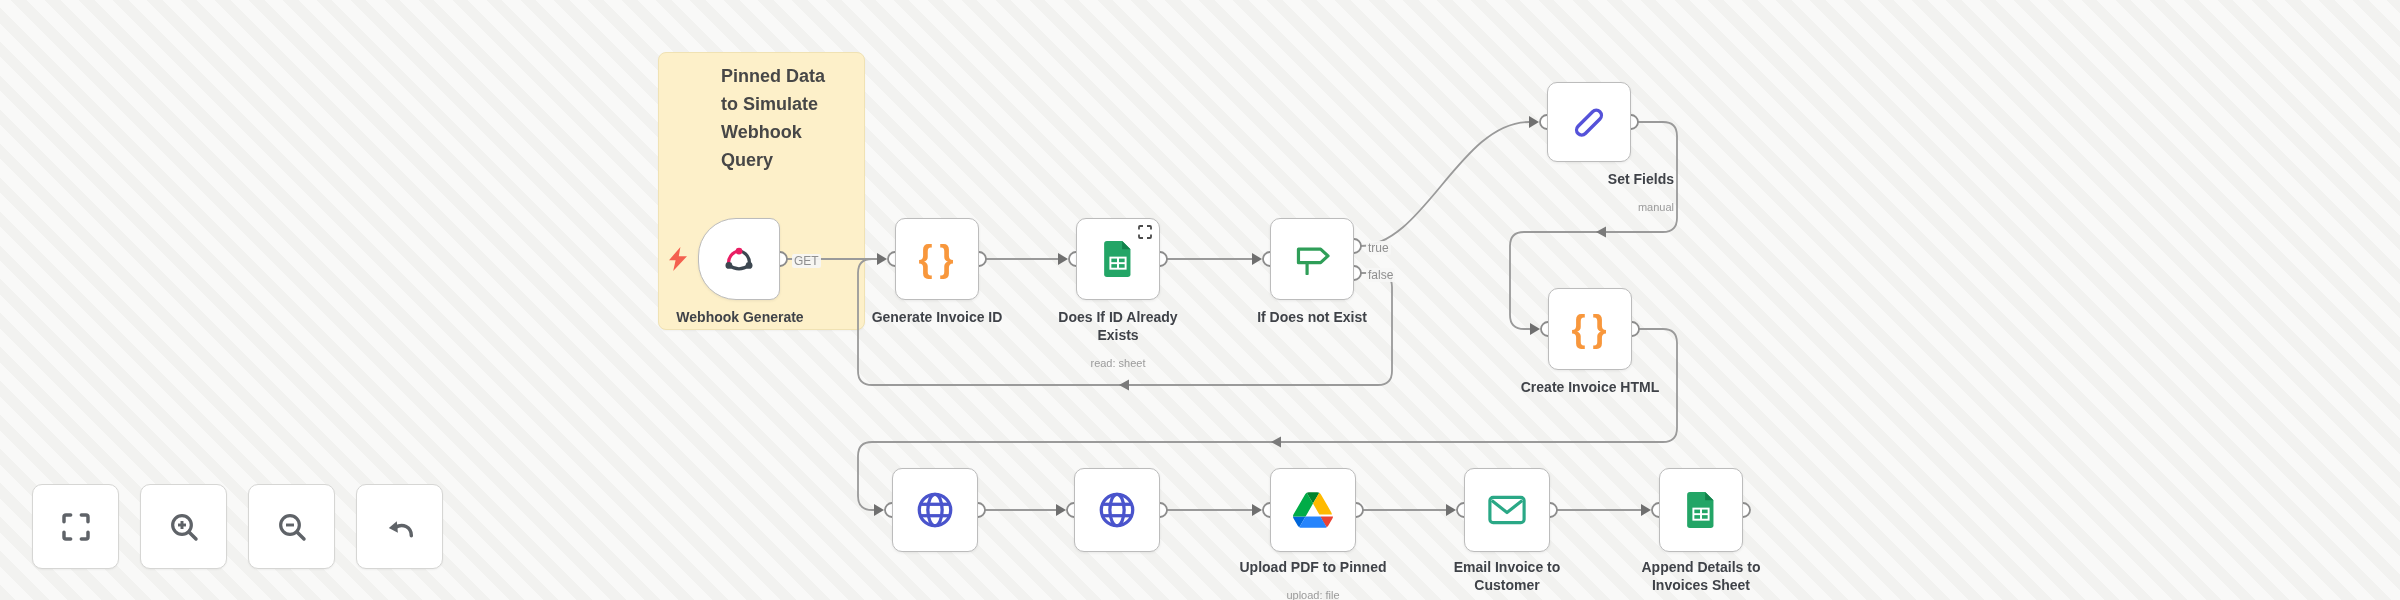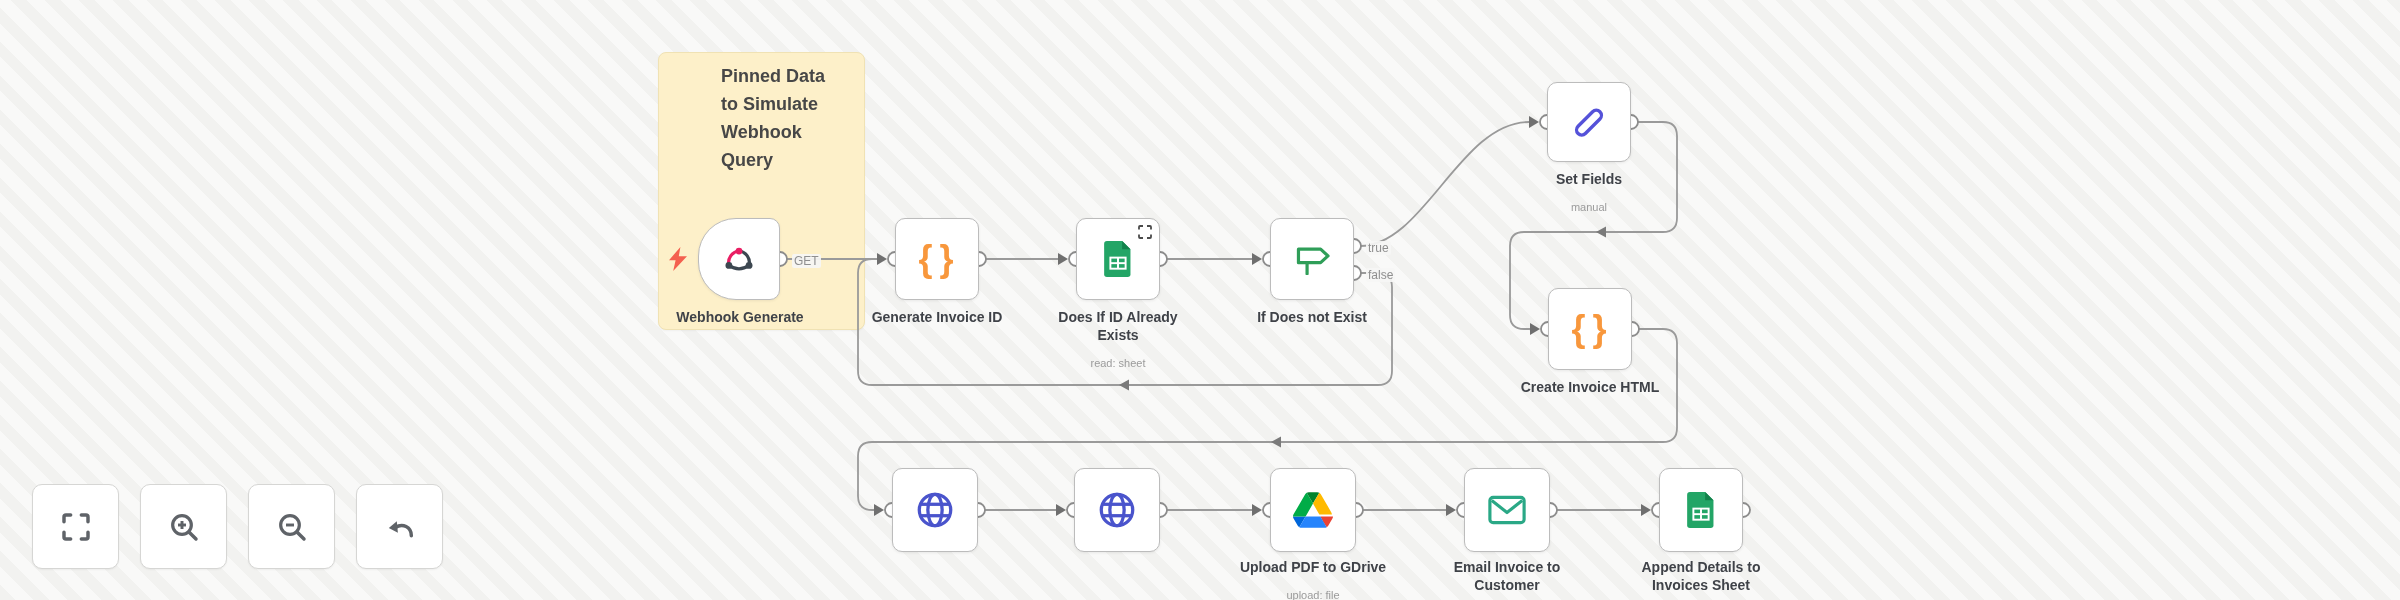--- a/index.html
+++ b/index.html
@@ -214,29 +214,29 @@
   <div class="nlabel" style="left:852px;top:308px;width:170px;">
     <span>Generate Invoice ID</span>
   </div>
   <div class="nlabel" style="left:1043px;top:308px;width:150px;">
     <span>Does If ID Already Exists</span>
     <span class="sub">read: sheet</span>
   </div>
   <div class="nlabel" style="left:1227px;top:308px;width:170px;">
     <span>If Does not Exist</span>
   </div>
-  <div class="nlabel" style="left:1504px;top:170px;width:170px;">
+  <div class="nlabel" style="left:1504px;top:170px;width:170px;text-align:right;">
     <span>Set Fields</span>
     <span class="sub">manual</span>
   </div>
   <div class="nlabel" style="left:1505px;top:378px;width:170px;">
     <span>Create Invoice HTML</span>
   </div>
   <div class="nlabel" style="left:1228px;top:558px;width:170px;">
-    <span>Upload PDF to GDrive</span>
+    <span>Upload PDF to Pinned</span>
     <span class="sub">upload: file</span>
   </div>
   <div class="nlabel" style="left:1447px;top:558px;width:120px;">
     <span>Email Invoice to Customer</span>
   </div>
   <div class="nlabel" style="left:1635px;top:558px;width:132px;">
     <span>Append Details to Invoices Sheet</span>
   </div>
 
   <div class="controls">

